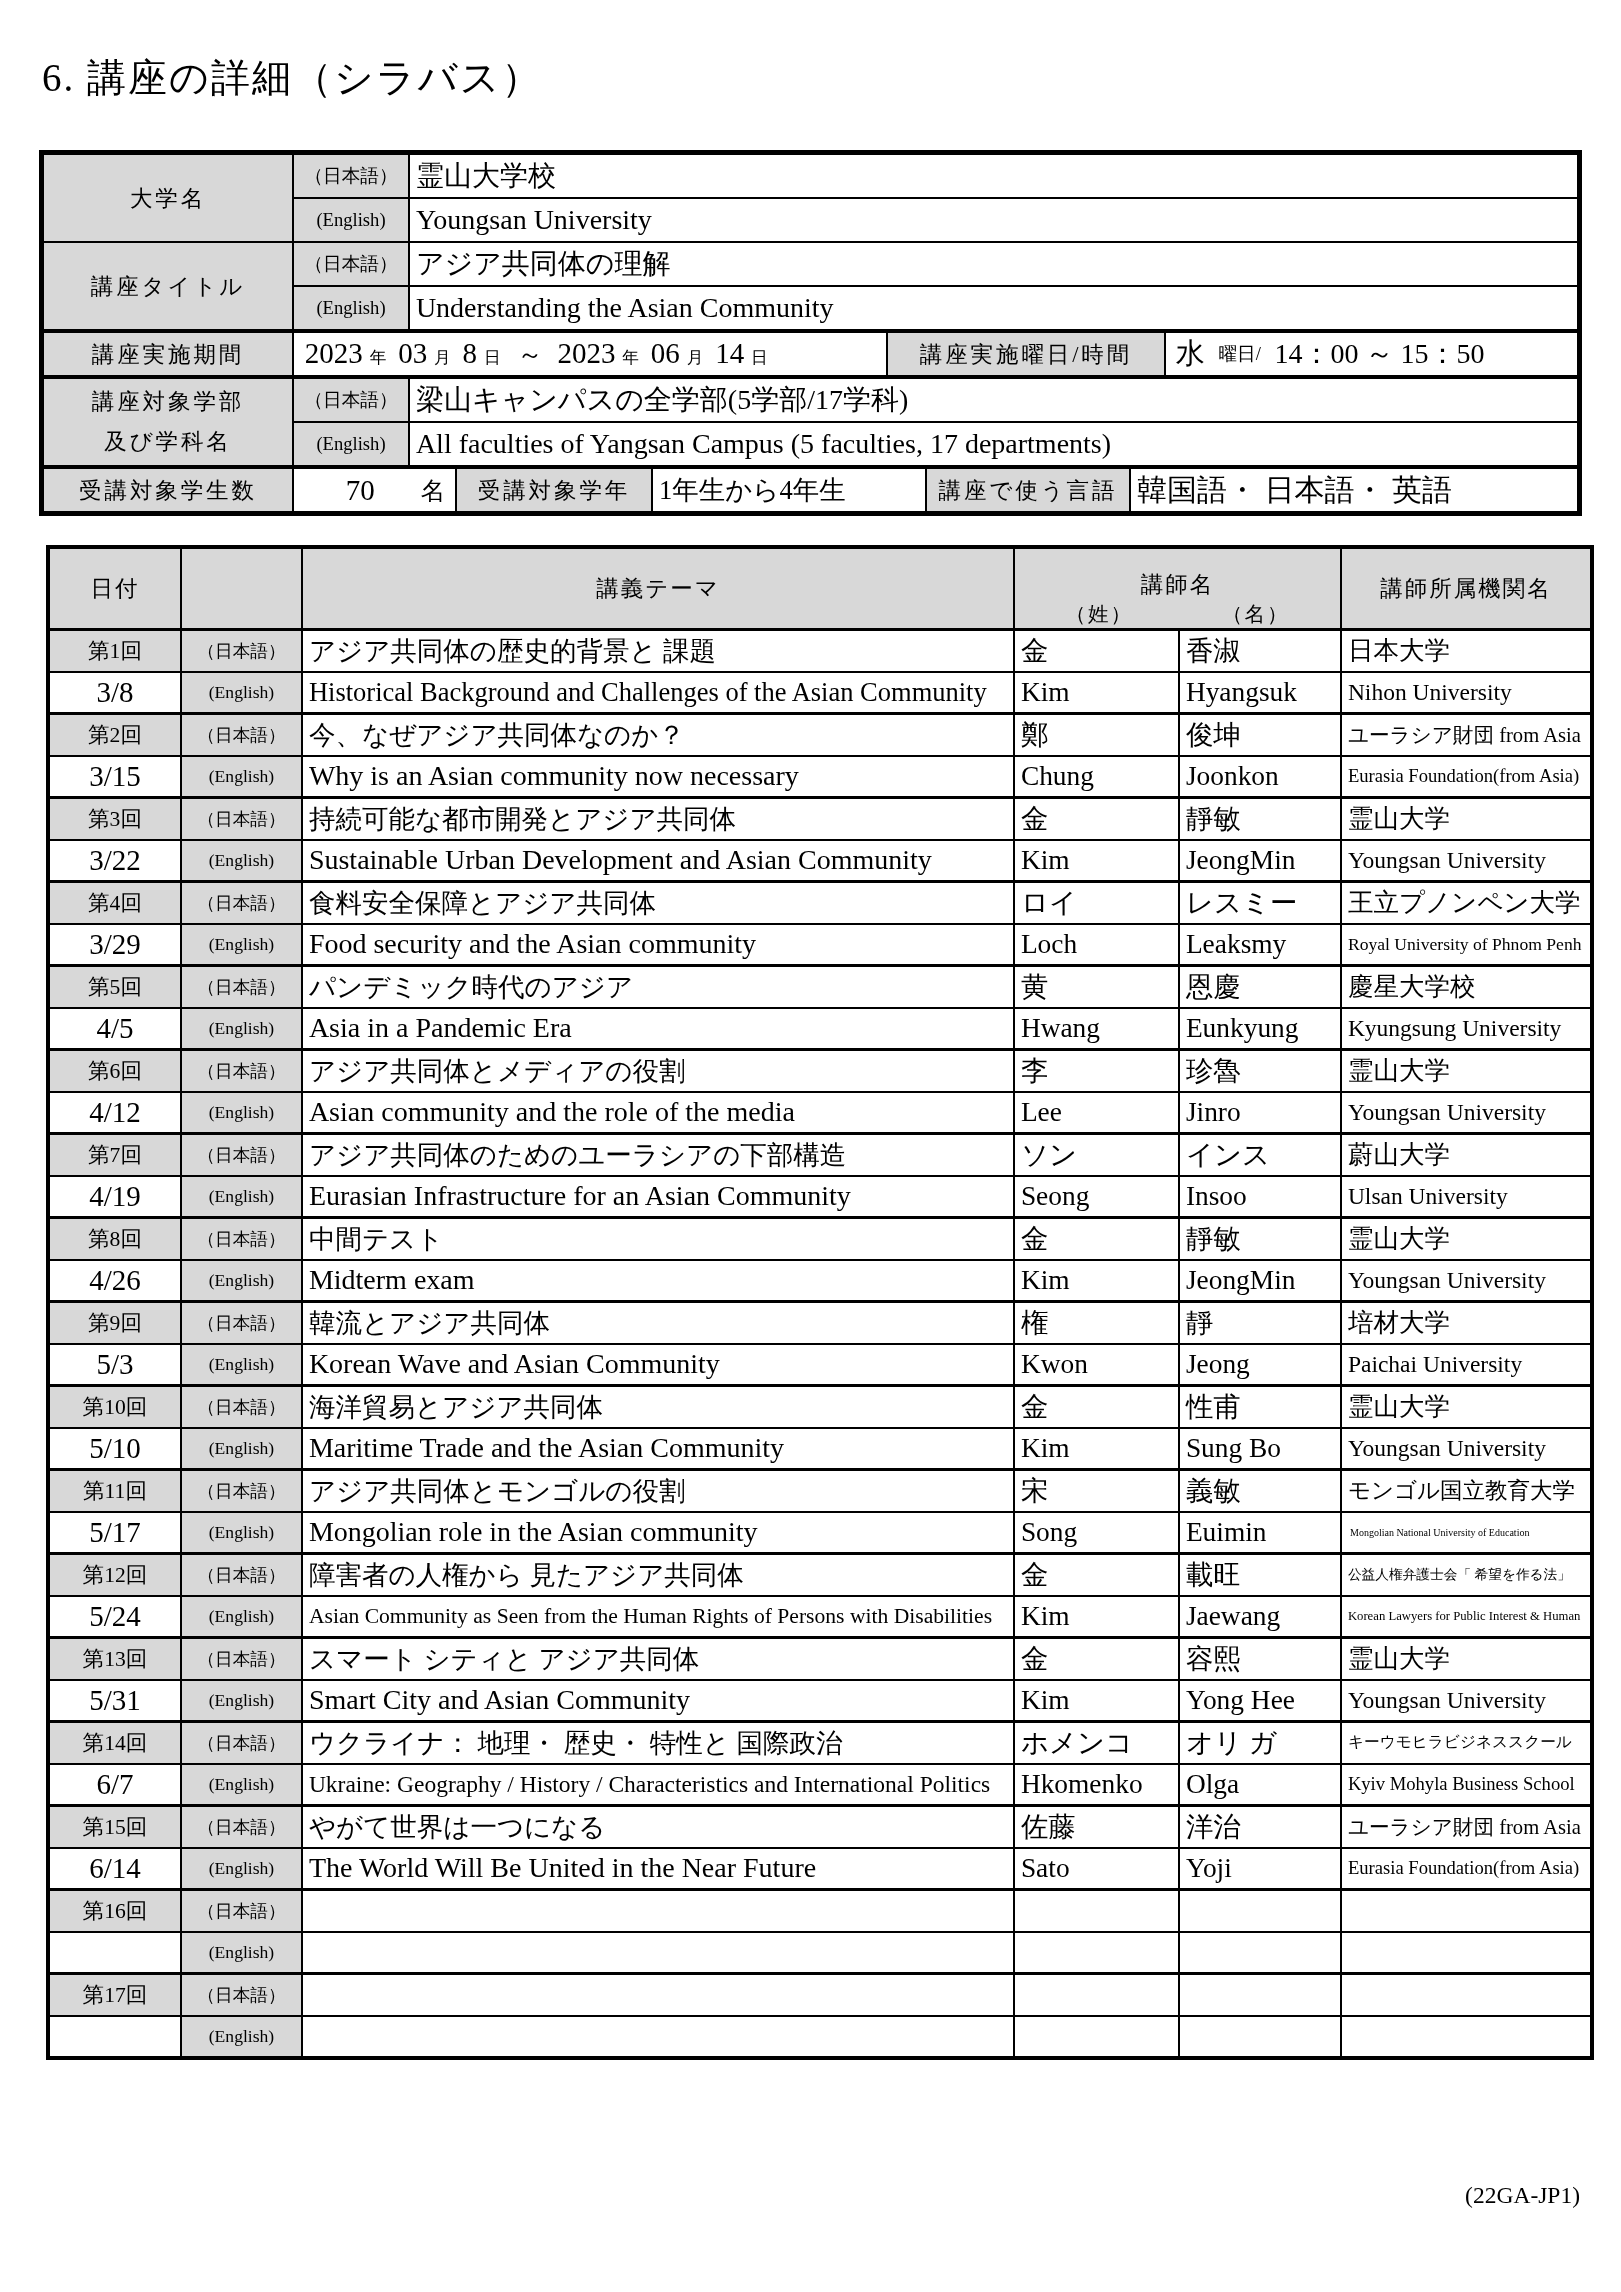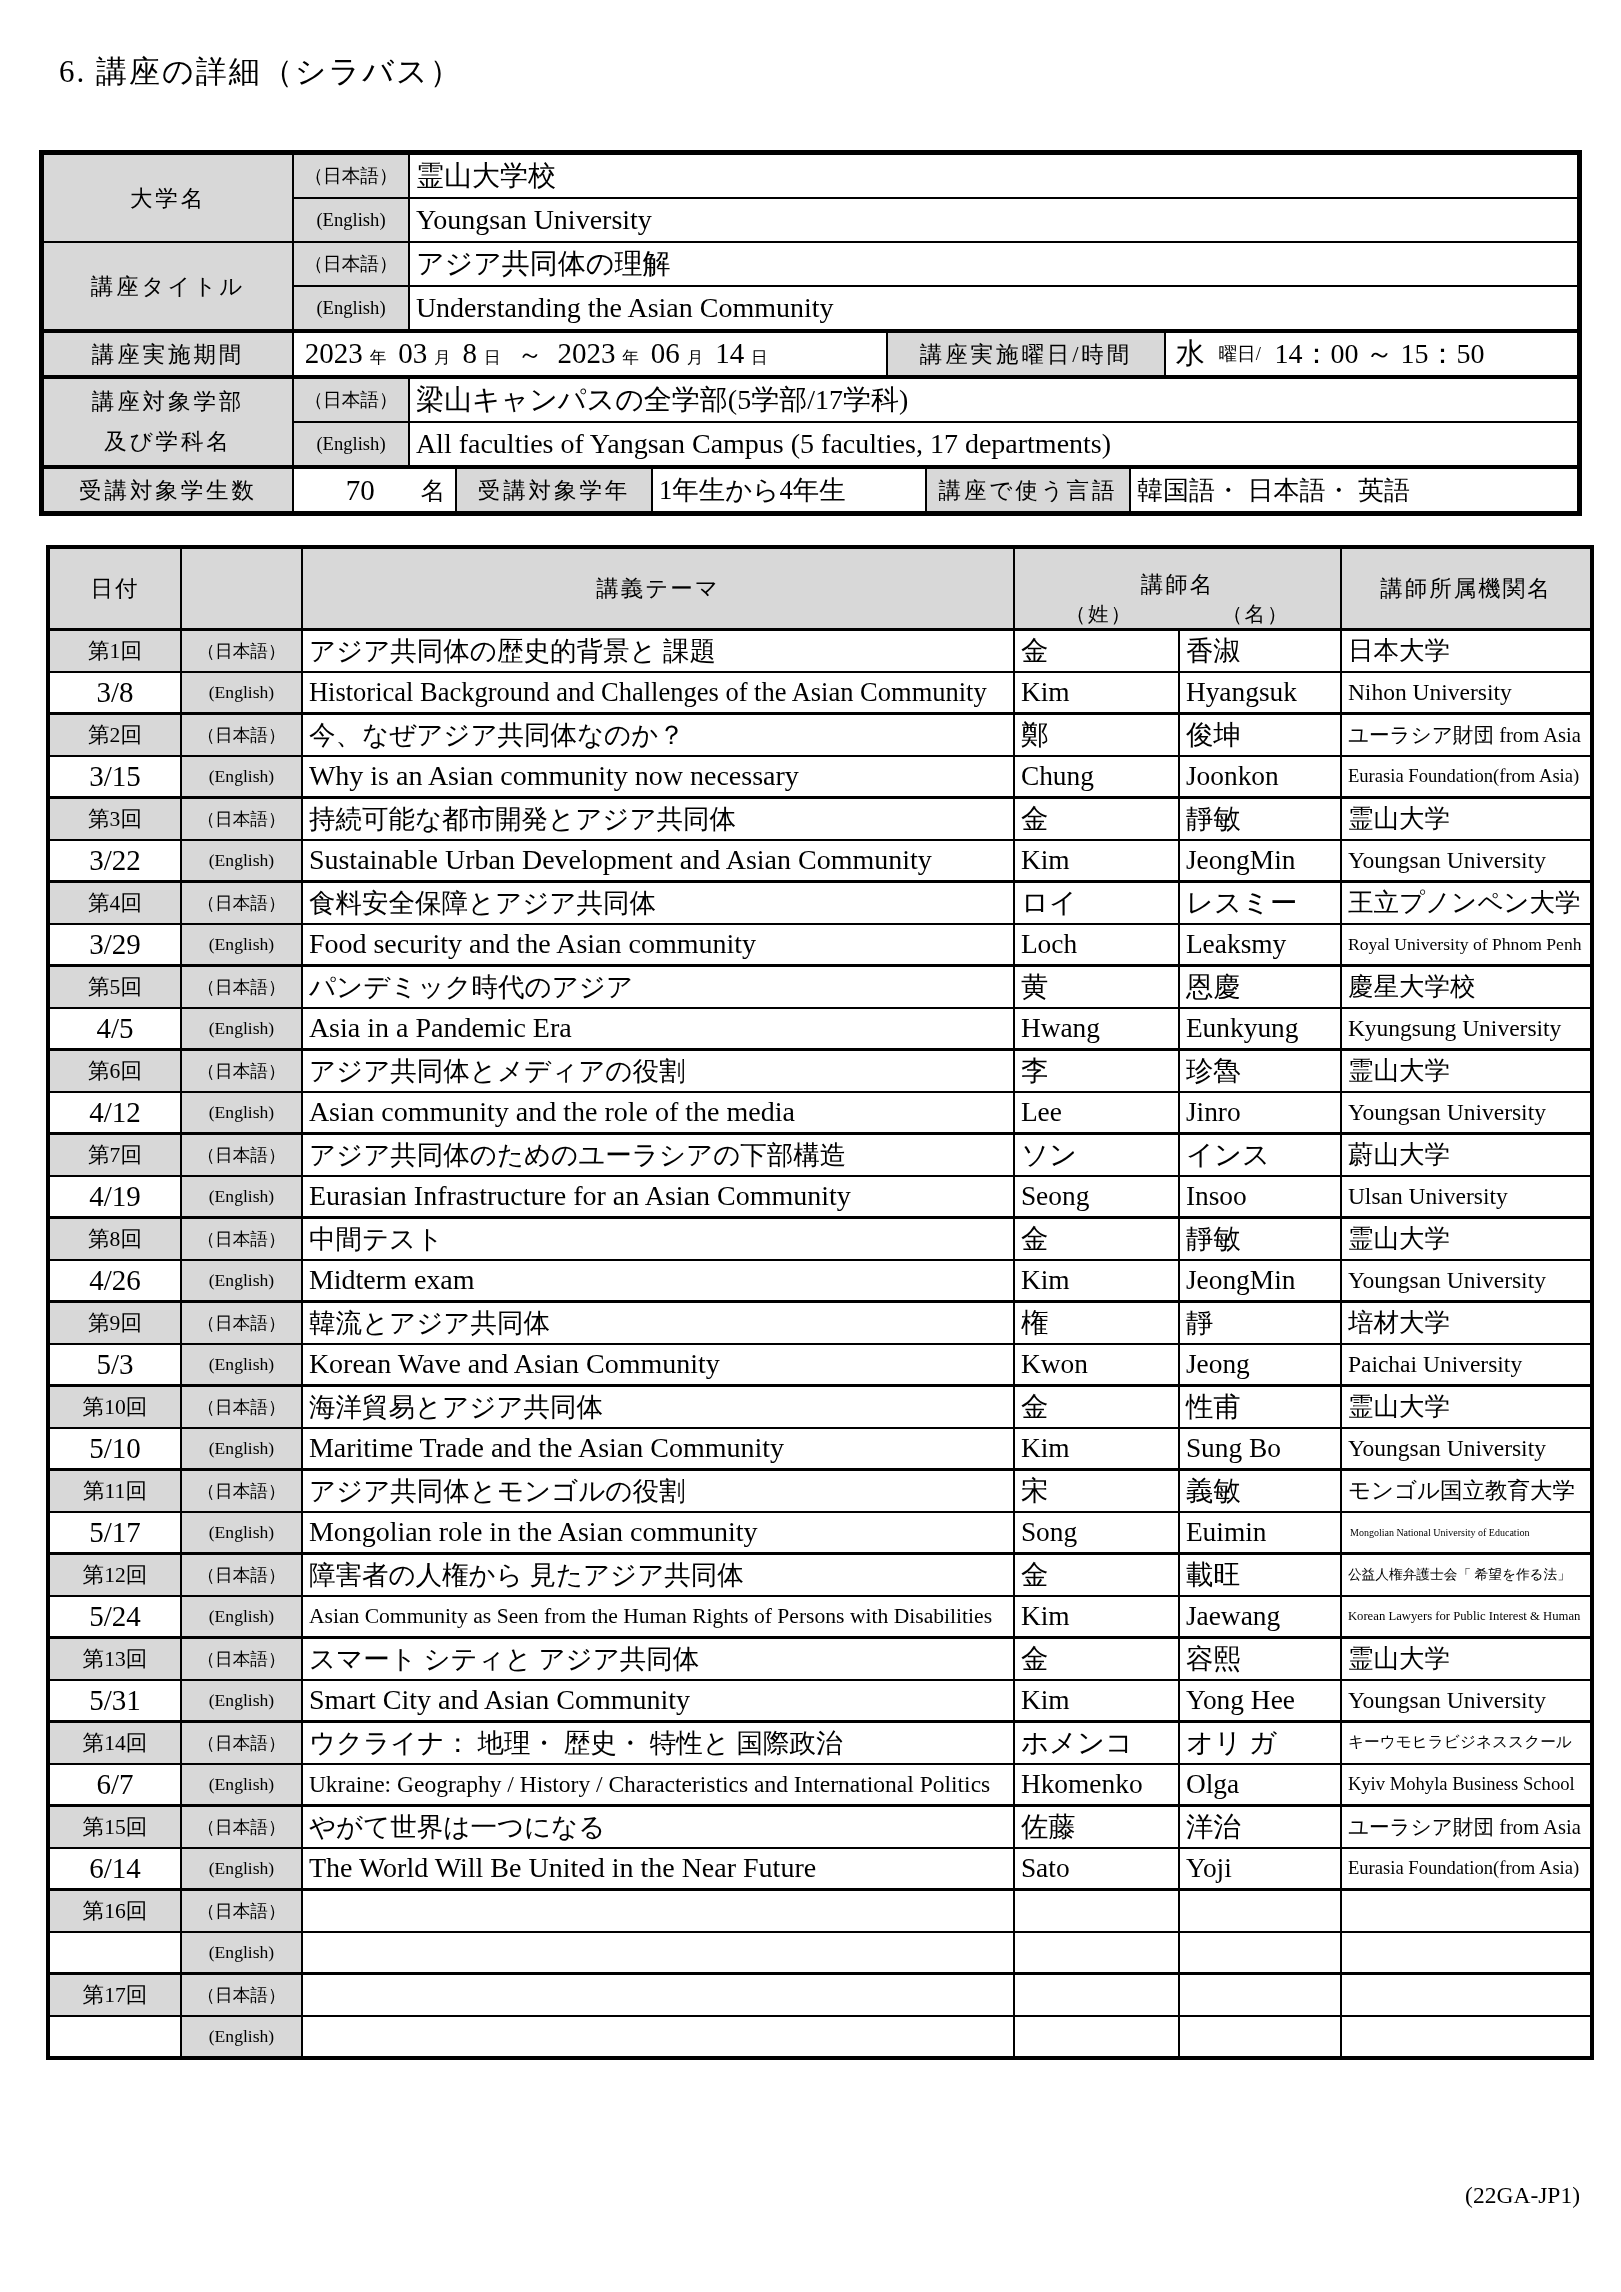--- a/index.html
+++ b/index.html
@@ -1,19 +1,19 @@
 <!DOCTYPE html>
 <html><head>
 <meta charset="utf-8">
 <style>
   html,body{margin:0;padding:0;background:#fff;color:#000;}
   body{width:1621px;height:2293px;position:relative;
        font-family:"Liberation Serif","DejaVu Serif",serif;}
   .page{position:absolute;inset:0;}
-  .title{position:absolute;left:59px;top:51px;font-size:31px;letter-spacing:2px;}
+  .title{position:absolute;left:42px;top:51px;font-size:39px;letter-spacing:2px;}
 
   
   .info{position:absolute;left:39px;top:150px;width:1543px;border:3.9px solid #000;box-sizing:border-box;}
   table.t{width:100%;border-collapse:collapse;table-layout:fixed;}
   table.t td{border:2px solid #000;box-sizing:border-box;padding:0 5.9px;vertical-align:middle;overflow:hidden;}
   table.t tr{height:44px;}
   tr.sect td{border-top:2.9px solid #000;}
   .g{background:#d8d8d8;}
   .lbl{text-align:center;font-size:22.5px;letter-spacing:2.9px;padding:0 2px;}
   .tag{text-align:center;font-size:18.6px;letter-spacing:0;}
@@ -154,21 +154,21 @@
         <td class="g lbl">受講対象学生数</td>
         <td>
           <div class="count">
             <span class="cnum">70</span>
             <span class="cunit">名</span>
           </div>
         </td>
         <td class="g lbl">受講対象学年</td>
         <td class="val fit" style="font-size:26.5px">1年生から4年生</td>
         <td class="g lbl">講座で使う言語</td>
-        <td class="val fit" style="font-size:26px">韓国語・ 日本語・ 英語</td>
+        <td class="val fit" style="font-size:30px">韓国語・ 日本語・ 英語</td>
       </tr>
     </tbody>
       </table>
 
   </div>
 
   <table class="syl" id="syl-table">
     <colgroup>
       <col style="width:133px">
         <col style="width:121px">

